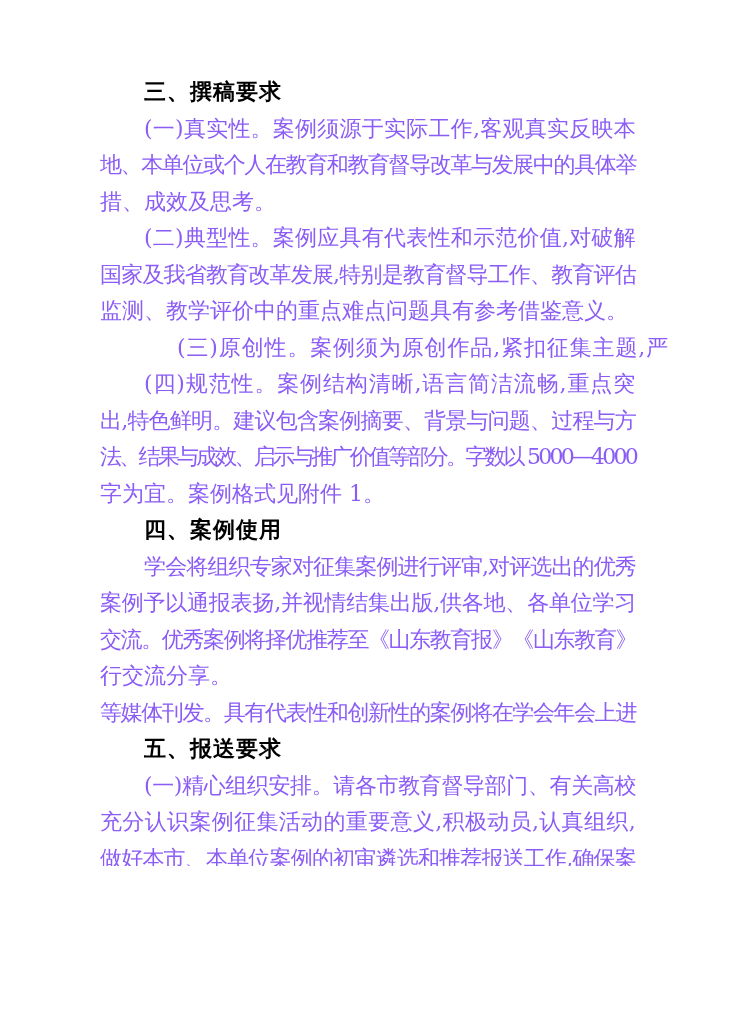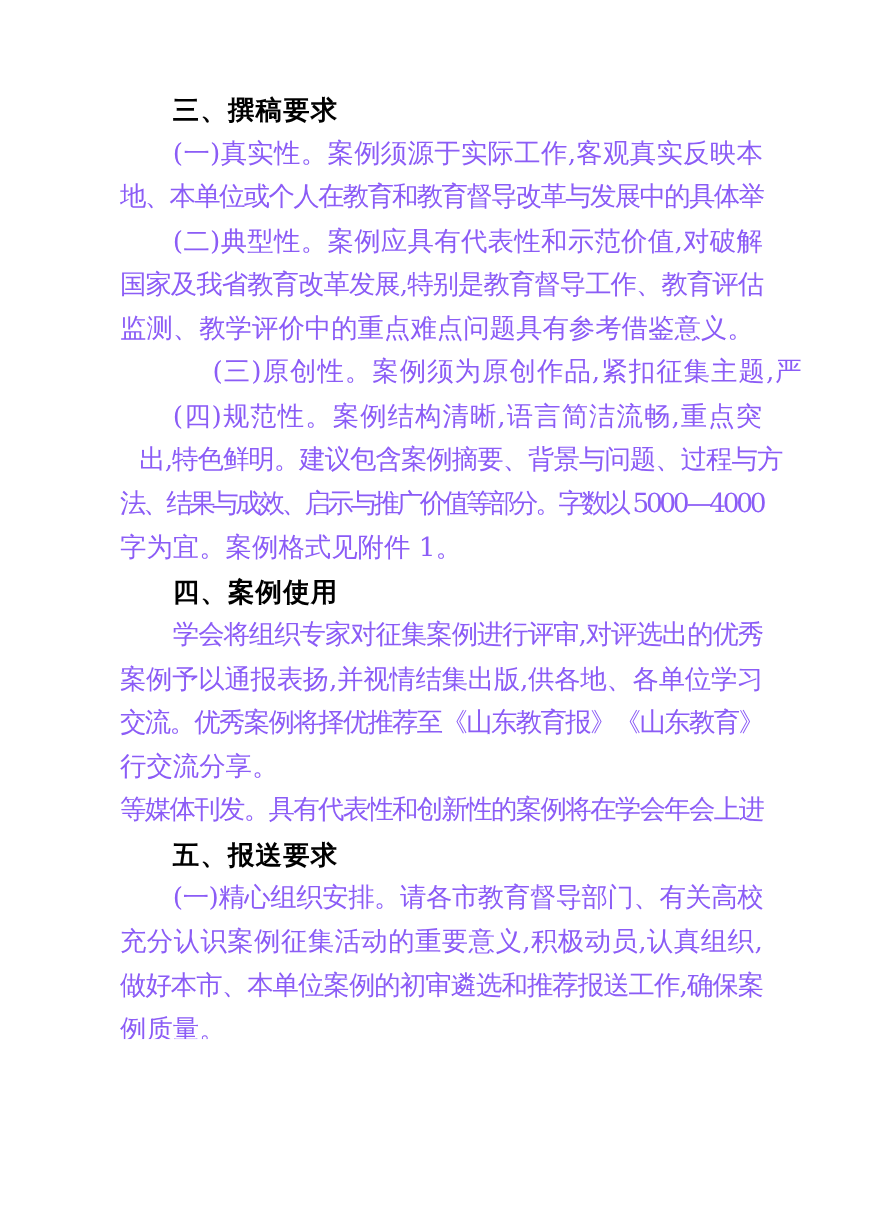--- a/index.html
+++ b/index.html
@@ -43,26 +43,27 @@
   }
 </style>
 </head>
 <body>
 
 <div class="page">
   <div class="content">
       <div class="line heading"><span>三、撰稿要求</span></div>
       <div class="line first j"><span style="letter-spacing: 0.242839px;">(一)真实性。案例须源于实际工作,客观真实反映本</span></div>
       <div class="line j"><span style="letter-spacing: -1.38462px;">地、本单位或个人在教育和教育督导改革与发展中的具体举</span></div>
+      <div class="line last"><span>措、成效及思考。</span></div>
       <div class="line first j"><span style="letter-spacing: 0.242839px;">(二)典型性。案例应具有代表性和示范价值,对破解</span></div>
       <div class="line j"><span style="letter-spacing: -0.807692px;">国家及我省教育改革发展,特别是教育督导工作、教育评估</span></div>
       <div class="line last"><span>监测、教学评价中的重点难点问题具有参考借鉴意义。</span></div>
       <div class="line first j"><span style="letter-spacing: 0.86849px; margin-left: 33px;">(三)原创性。案例须为原创作品,紧扣征集主题,严</span></div>
       <div class="line first j"><span style="letter-spacing: 0.86849px;">(四)规范性。案例结构清晰,语言简洁流畅,重点突</span></div>
-      <div class="line j"><span style="letter-spacing: -0.807692px; margin-left: 16px;">出,特色鲜明。建议包含案例摘要、背景与问题、过程与方</span></div>
+      <div class="line j"><span style="letter-spacing: -0.807692px;">出,特色鲜明。建议包含案例摘要、背景与问题、过程与方</span></div>
       <div class="line j"><span style="letter-spacing: -2.78076px;">法、结果与成效、启示与推广价值等部分。字数以 5000—4000</span></div>
       <div class="line last"><span>字为宜。案例格式见附件 1。</span></div>
       <div class="line heading"><span>四、案例使用</span></div>
       <div class="line first j"><span style="letter-spacing: -0.875px;">学会将组织专家对征集案例进行评审,对评选出的优秀</span></div>
       <div class="line j"><span style="letter-spacing: -0.230769px;">案例予以通报表扬,并视情结集出版,供各地、各单位学习</span></div>
       <div class="line j"><span style="letter-spacing: -1.38462px;">交流。优秀案例将择优推荐至《山东教育报》《山东教育》</span></div>
       <div class="line last"><span>行交流分享。</span></div>
       <div class="line j"><span style="letter-spacing: -1.38462px;">等媒体刊发。具有代表性和创新性的案例将在学会年会上进</span></div>
       <div class="line heading"><span>五、报送要求</span></div>
       <div class="line first j"><span style="letter-spacing: -0.382161px;">(一)精心组织安排。请各市教育督导部门、有关高校</span></div>

